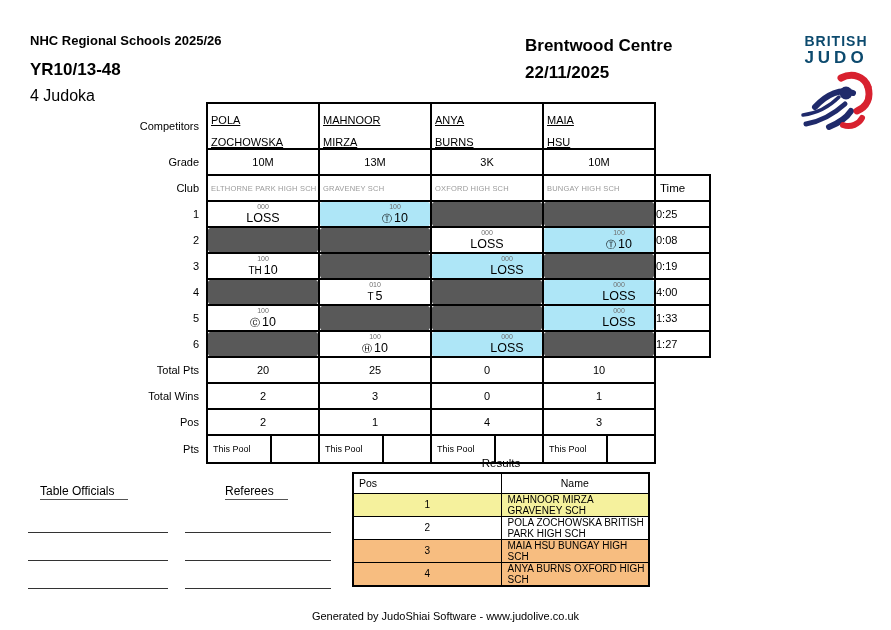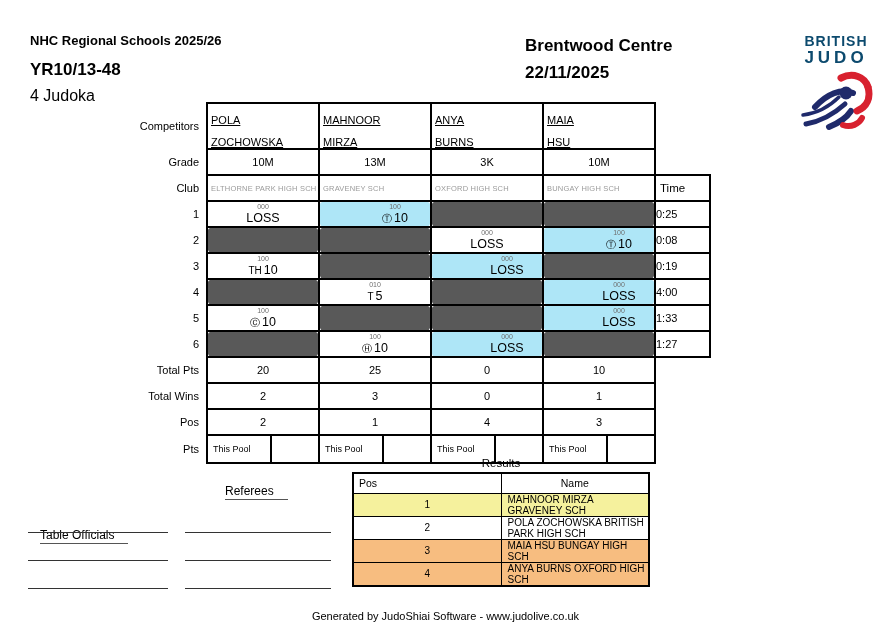--- a/index.html
+++ b/index.html
@@ -55,21 +55,21 @@
   .rpos{width:42px;text-align:center;font-size:10px;}
   .rname{text-align:left;font-size:10px;padding-left:6px !important;}
   th.pos-h{text-align:left;font-size:10.5px;padding-left:5px !important;}
   th.name-h{text-align:center;font-size:10.5px;}
   tr.gold td{background:#f5f19d;}
   tr.bronze td{background:#f7bd80;}
   tr.none td{background:#fff;}
   
   .sig-h{position:absolute;font-size:12px;}
   .sig-h span{border-bottom:1px solid #555;padding-right:14px;padding-bottom:1px;}
-  .sig-h.officials{left:40px;top:484px;margin-top:44px;}
+  .sig-h.officials{left:40px;top:484px;}
   .sig-h.referees{left:225px;top:484px;}
   .sig-lines{position:absolute;top:505px;}
   .sig-lines.left{left:28px;width:140px;}
   .sig-lines.right{left:185px;width:146px;}
   .sig-line{border-bottom:1.5px solid #333;height:27px;}
   
   .footer{position:absolute;left:0;top:610px;width:100%;text-align:center;font-size:11px;}
 </style>
 </head>
 <body>

